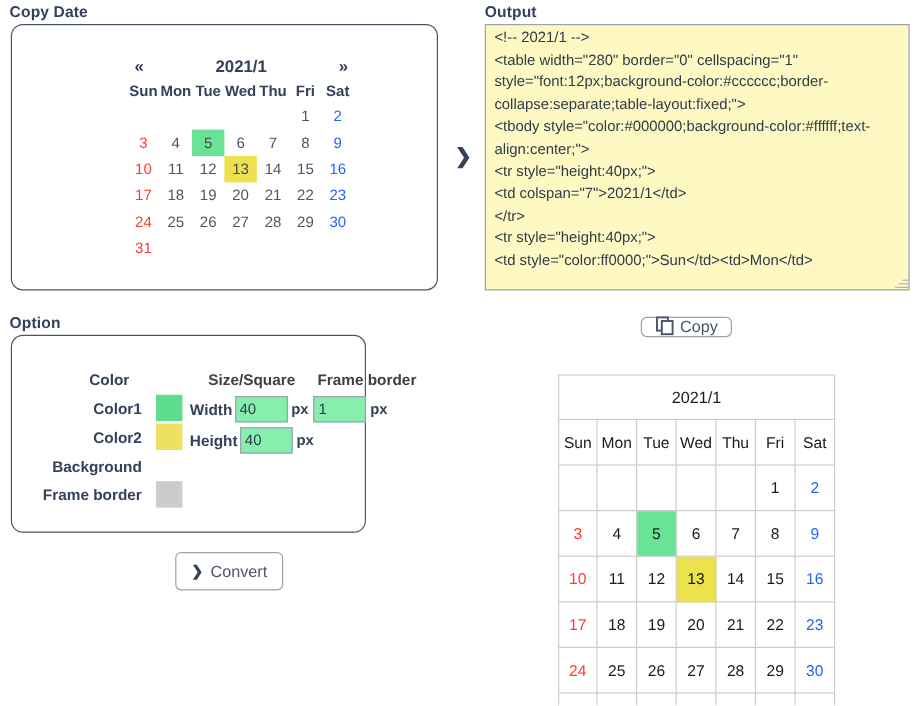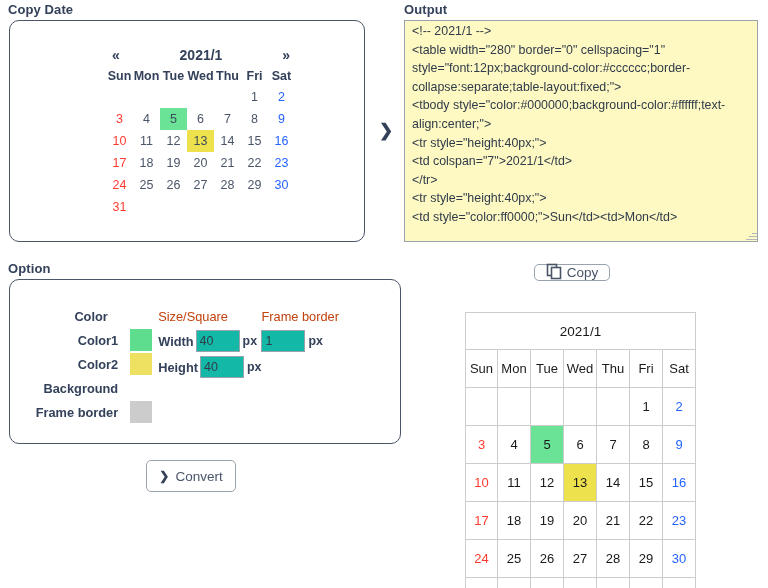--- a/index.html
+++ b/index.html
@@ -88,21 +88,21 @@
     height: 1px; background: #b0b6bc;
   }
   #resize-grip i:nth-child(1) { bottom: 1px; width: 11px; }
   #resize-grip i:nth-child(2) { bottom: 4px; width: 8px; }
   #resize-grip i:nth-child(3) { bottom: 7px; width: 5px; }
 
   
   #option-title { position: absolute; left: 8px; top: 261px; }
   #option-panel {
     position: absolute; left: 9px; top: 279px;
-    width: 392px; height: 165px;
+    width: 296px; height: 165px;
   }
   .opt-inner { position: absolute; left: 20px; top: 26px; width: 320px; }
   .opt-row { display: flex; align-items: flex-start; }
 
   .col-color { width: 138px; }
   .col-color .hdr {
     font-size: 12.8px; font-weight: bold; color: #33415a;
     text-align: center; height: 22px; line-height: 22px;
   }
   .color-line {
@@ -117,31 +117,31 @@
     width: 22px; height: 22px; display: inline-block;
     border: 1px solid transparent; flex: 0 0 22px;
   }
   .swatch.c1 { background: #5fdd8e; }
   .swatch.c2 { background: #eee060; }
   .swatch.bg { background: #ffffff; }
   .swatch.fb { background: #cccccc; }
 
   .col-size { width: 115px; padding-left: 6px; }
   .col-size .hdr, .col-frame .hdr {
-    font-size: 12.8px; font-weight: normal; color: #c2410c;
-    text-align: left; height: 22px; line-height: 22px;
+    font-size: 12.8px; font-weight: bold; color: #404040;
+    text-align: center; height: 22px; line-height: 22px;
   }
   .size-line { display: flex; align-items: center; height: 26px; }
   .size-line .lbl {
     font-size: 12.8px; font-weight: bold; color: #33415a;
     padding-right: 2px;
   }
   .num-input {
     width: 44px; height: 22px;
-    border: 1px solid #9aa3ad; background: #14b8a6;
+    border: 1px solid #9aa3ad; background: #86efac;
     font-family: "Liberation Sans", sans-serif;
     font-size: 12.5px; color: #2f3b49;
     padding: 0 3px;
   }
   .unit { font-size: 12.4px; font-weight: bold; color: #33415a; padding-left: 3px; }
 
   .col-frame { width: 100px; }
   .frame-line { display: flex; align-items: center; height: 26px; }
 
   

